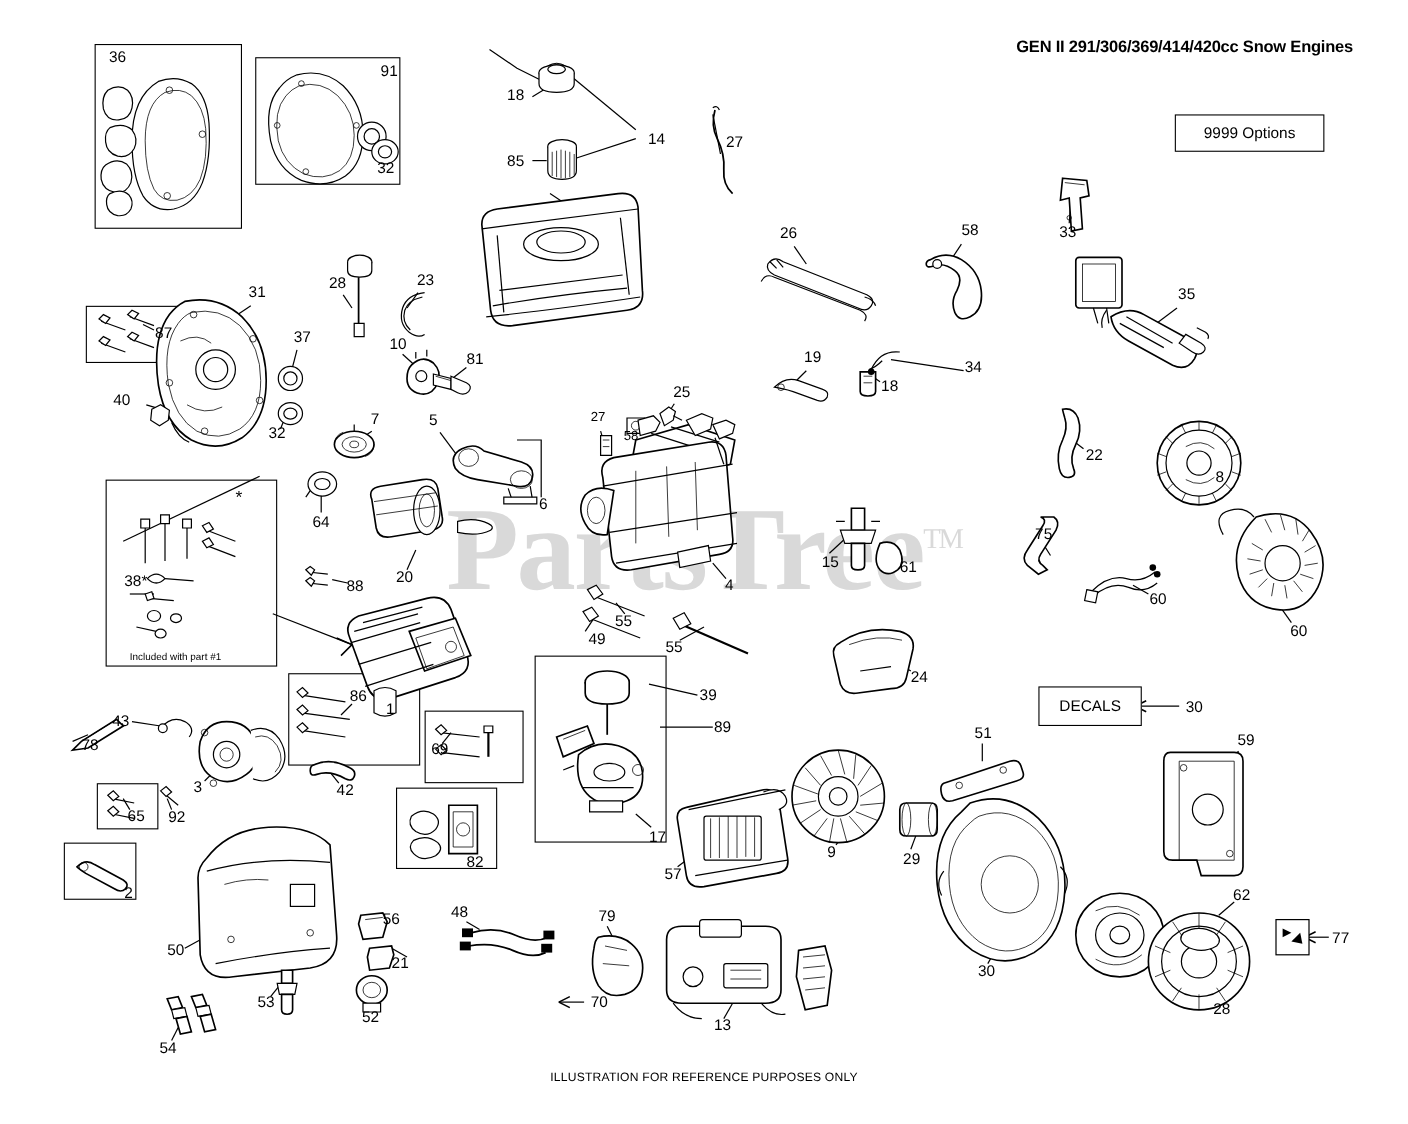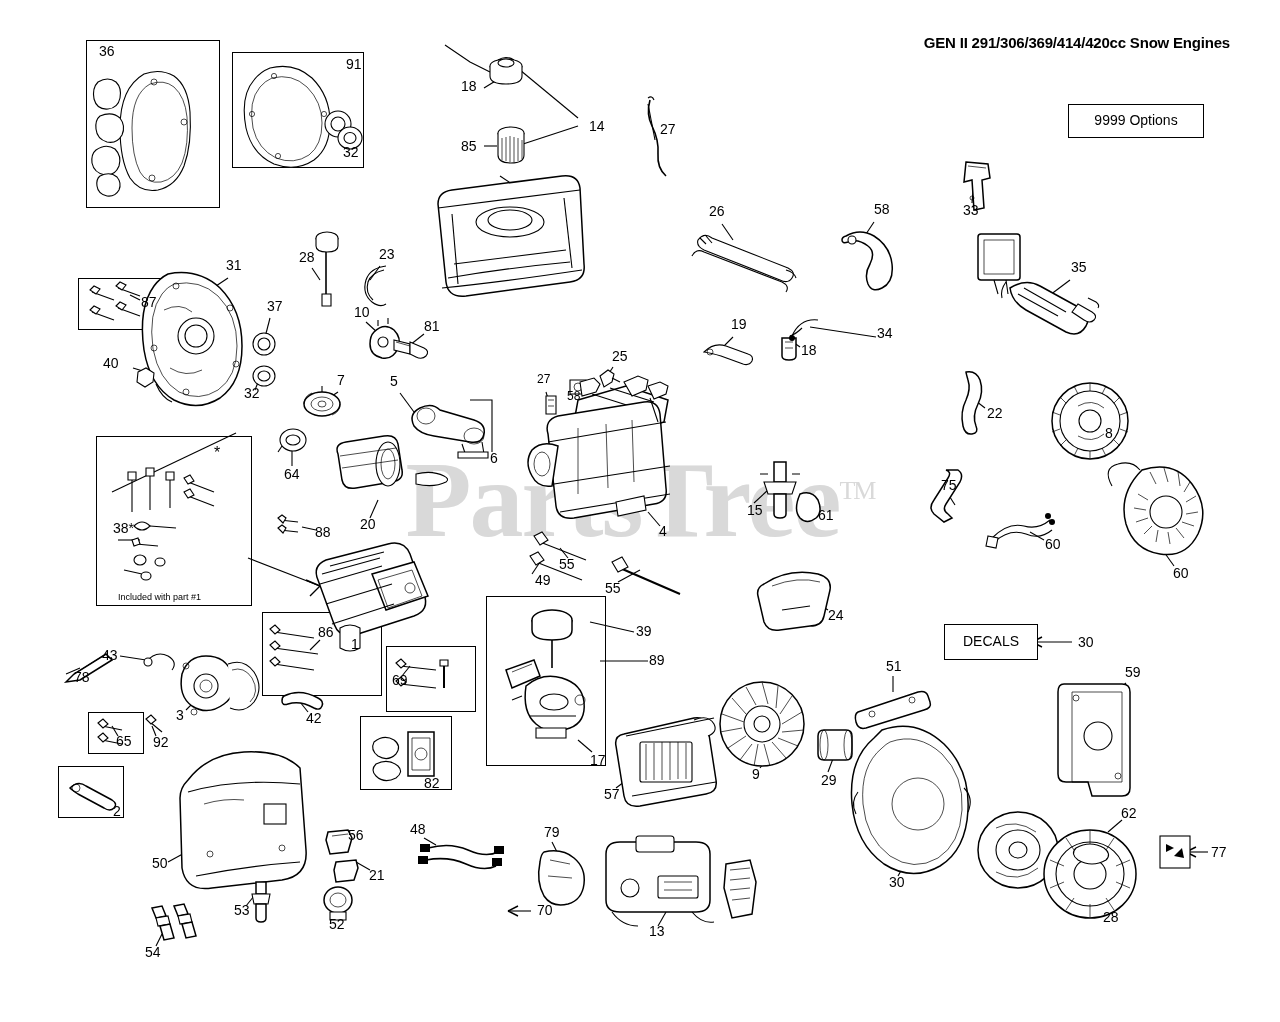--- a/index.html
+++ b/index.html
@@ -1087,23 +1087,24 @@
   <div class="num" style="left:821px; top:772px;">29</div>
   <div class="num" style="left:424px; top:775px;">82</div>
   <div class="num" style="left:604px; top:786px;">57</div>
   <div class="num" style="left:113px; top:803px;">2</div>
   <div class="num" style="left:1121px; top:805px;">62</div>
   <div class="num" style="left:348px; top:827px;">56</div>
   <div class="num" style="left:410px; top:821px;">48</div>
   <div class="num" style="left:544px; top:824px;">79</div>
   <div class="num" style="left:1211px; top:844px;">77</div>
   <div class="num" style="left:152px; top:855px;">50</div>
-  <div class="num" style="left:369px; top:867px;">21</div>
+  <div class="num" style="left:356px; top:867px;">21</div>
   <div class="num" style="left:889px; top:874px;">30</div>
   <div class="num" style="left:1103px; top:909px;">28</div>
   <div class="num" style="left:234px; top:902px;">53</div>
   <div class="num" style="left:329px; top:916px;">52</div>
   <div class="num" style="left:537px; top:902px;">70</div>
   <div class="num" style="left:649px; top:923px;">13</div>
   <div class="num" style="left:145px; top:944px;">54</div>
 
+  <div class="footer">ILLUSTRATION FOR REFERENCE PURPOSES ONLY</div>
 
 </div>
 
 </body></html>

